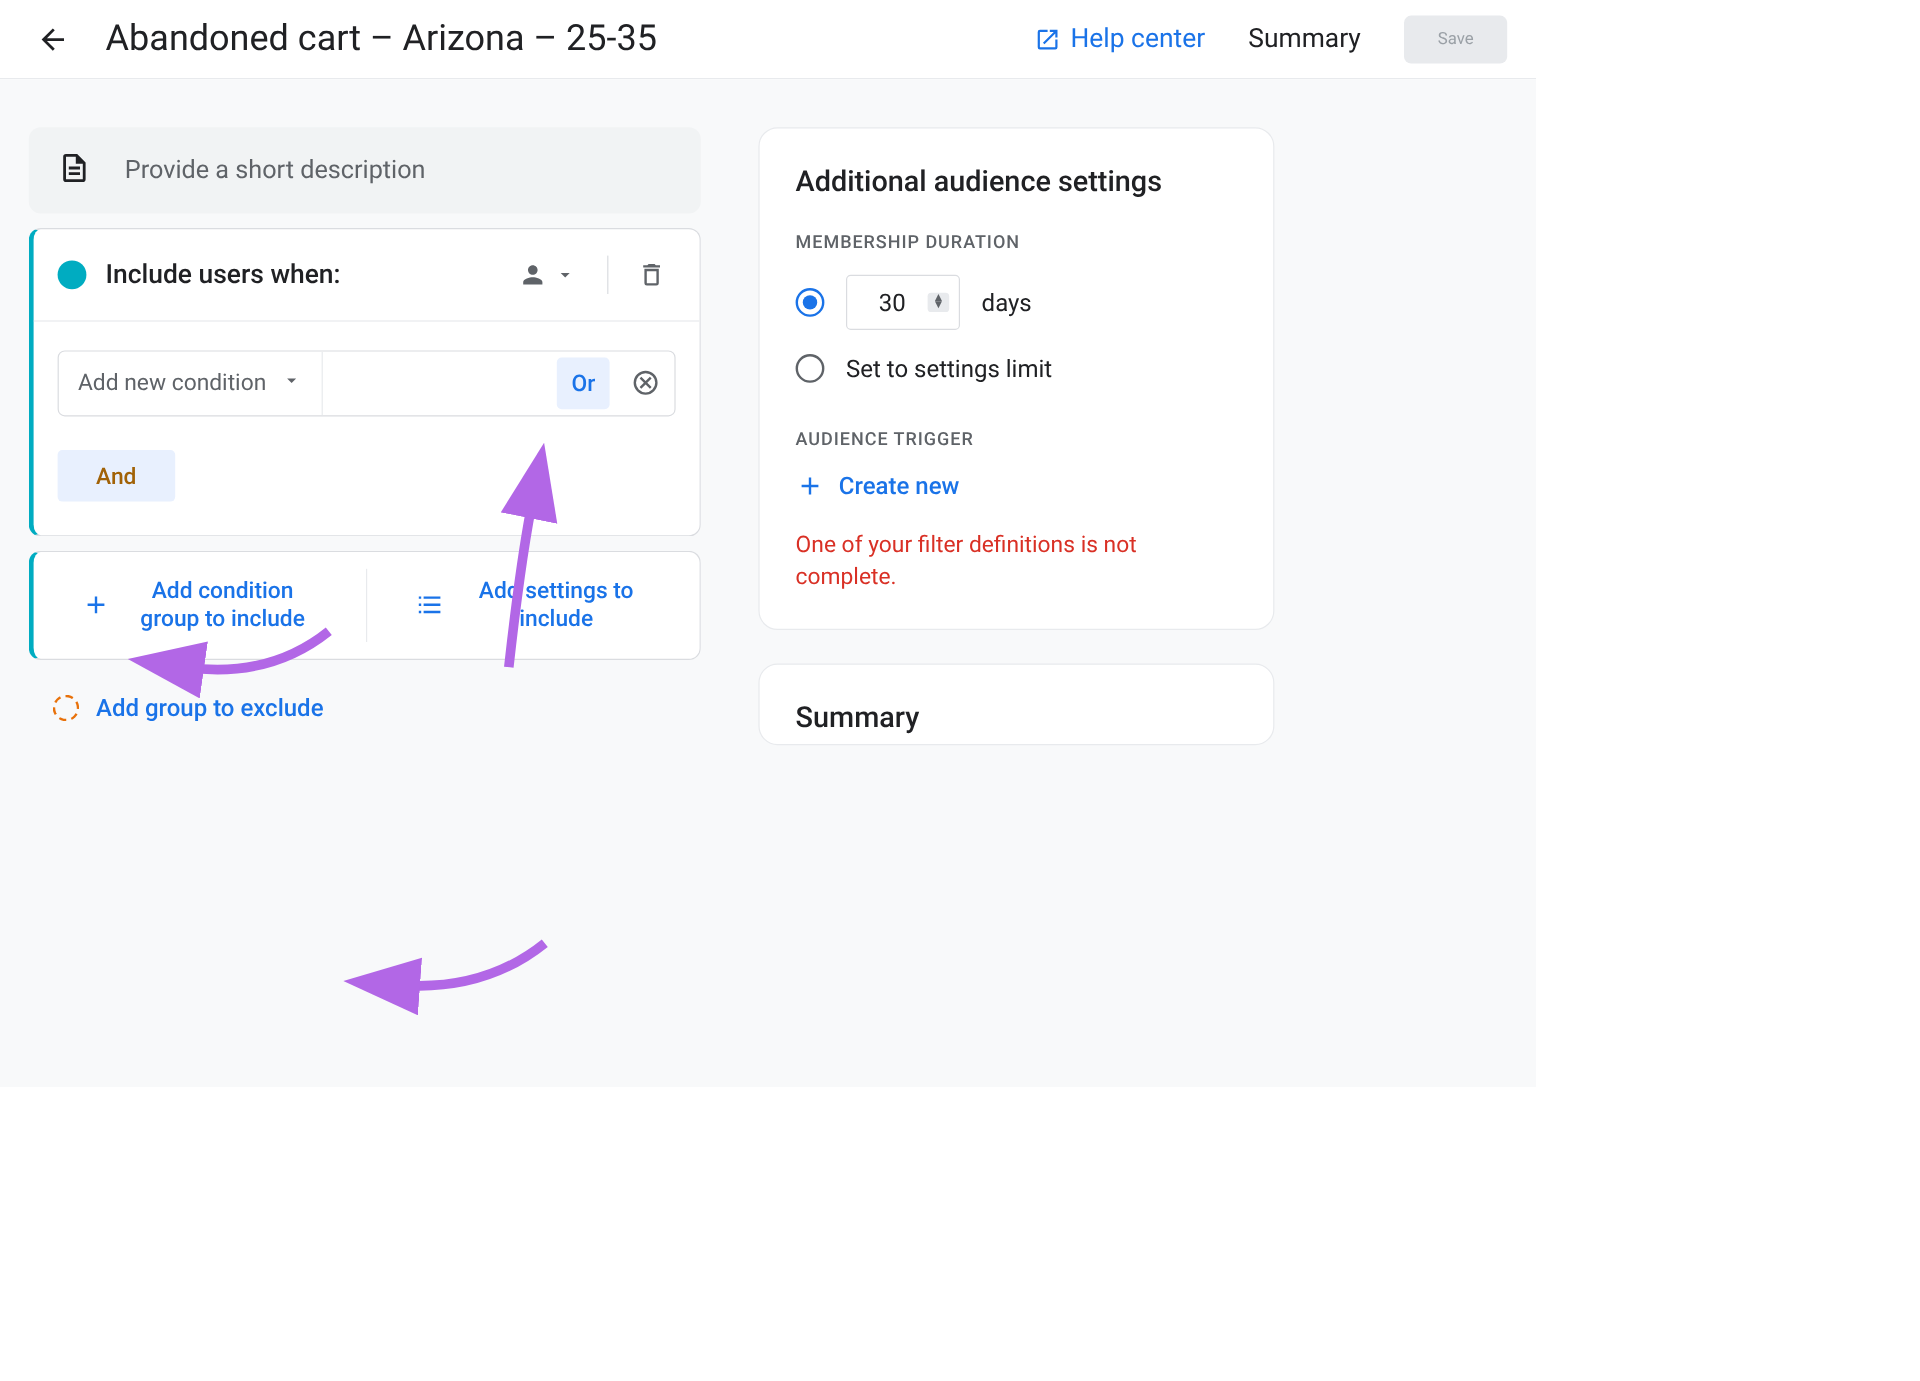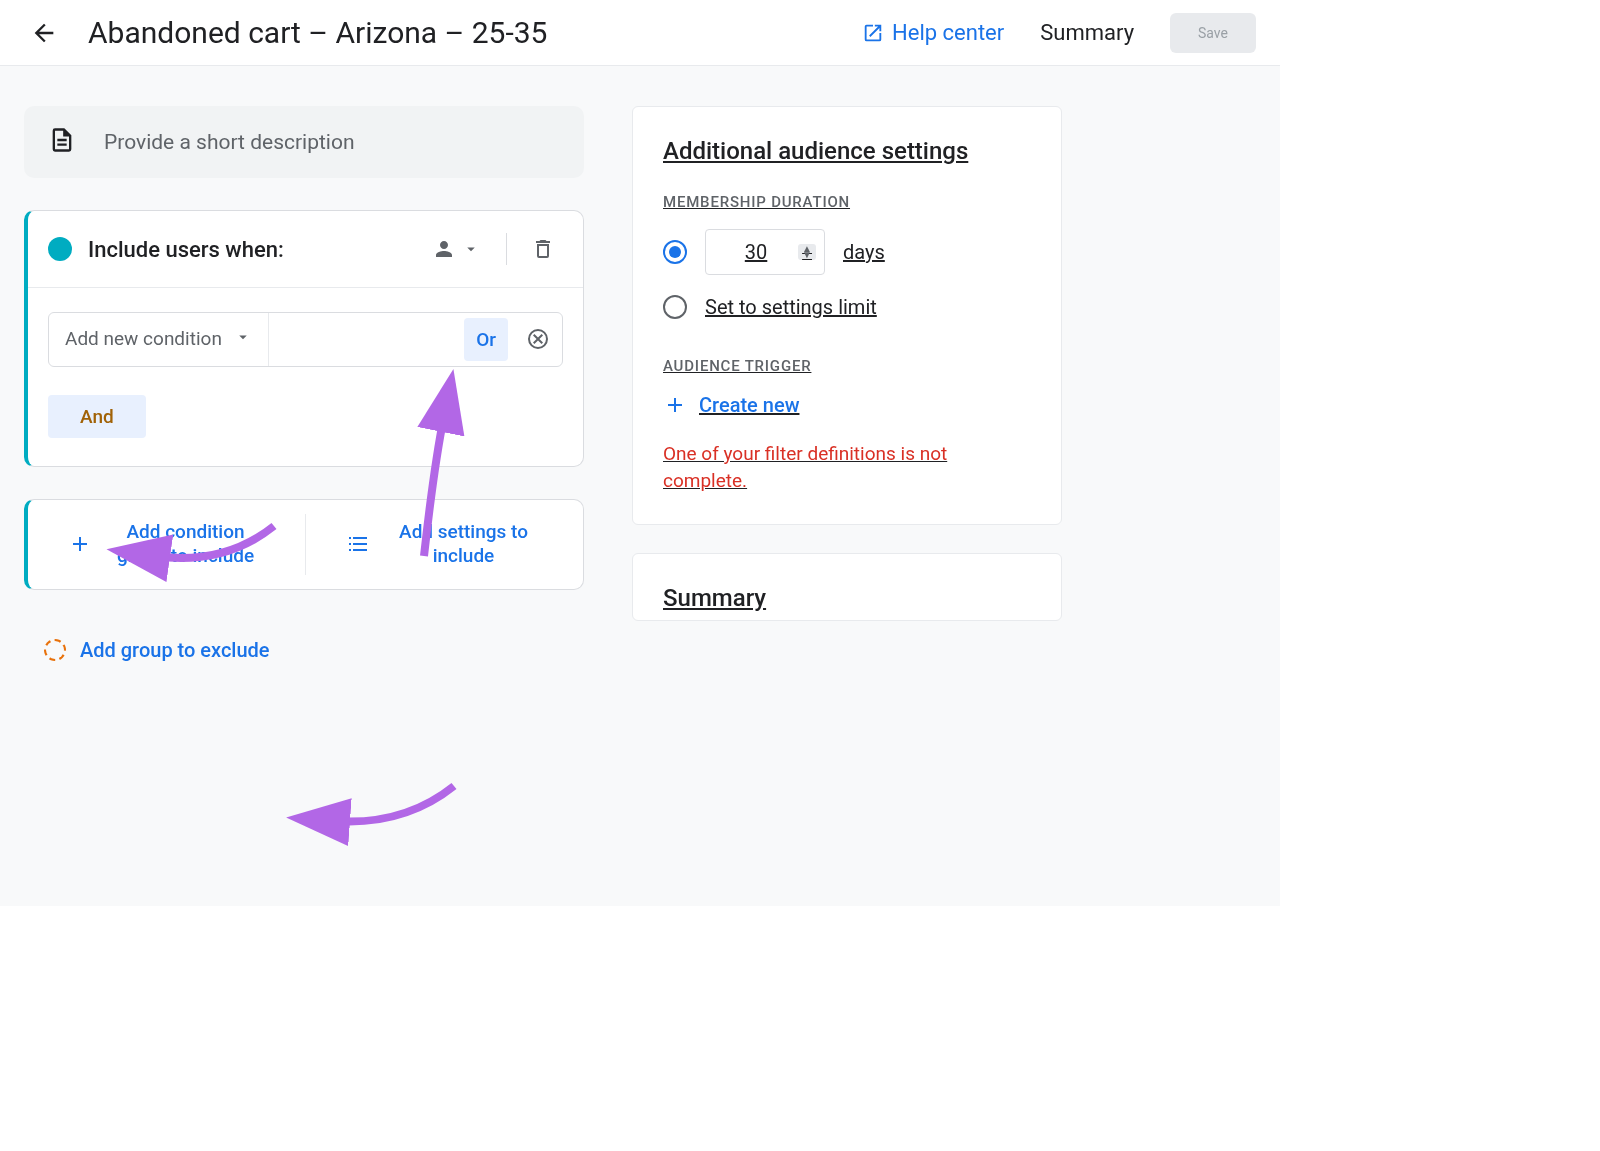--- a/index.html
+++ b/index.html
@@ -54,21 +54,21 @@
     gap: 48px;
     padding: 40px 0 0 24px;
     background: #f8f9fa;
     min-height: 840px;
     align-items: flex-start;
   }
   .left-col {
     width: 560px;
     display: flex;
     flex-direction: column;
-    gap: 32px;
+    gap: 12px;
   }
   .desc-row {
     display: flex;
     align-items: center;
     gap: 28px;
     background: #f1f3f4;
     border-radius: 10px;
     padding: 20px 24px;
   }
   .desc-icon { color: #202124; }
@@ -215,23 +215,22 @@
   }
   .right-col {
     width: 430px;
     display: flex;
     flex-direction: column;
     gap: 28px;
   }
   .settings-card, .summary-card {
     background: #fff;
     border: 1px solid #e8eaed;
-    border-radius: 6px;
+    border-radius: 16px;
     padding: 30px 30px;
-    text-decoration: underline;
   }
   .settings-title, .summary-title {
     font-size: 24px;
     font-weight: 500;
     margin-bottom: 28px;
   }
   .section-label {
     font-size: 15px;
     letter-spacing: 0.8px;
     color: #5f6368;
@@ -258,21 +257,21 @@
   .radio.selected::after {
     content: '';
     position: absolute;
     width: 12px; height: 12px;
     background: #1a73e8;
     border-radius: 50%;
     top: 50%; left: 50%;
     transform: translate(-50%, -50%);
   }
   .duration-input {
-    width: 120px;
+    width: 95px;
     padding: 10px 8px;
     border: 1px solid #dadce0;
     border-radius: 4px;
     font-size: 20px;
     text-align: center;
     display: flex;
     align-items: center;
     justify-content: space-between;
   }
   .duration-val { flex:1; text-align:center; }

